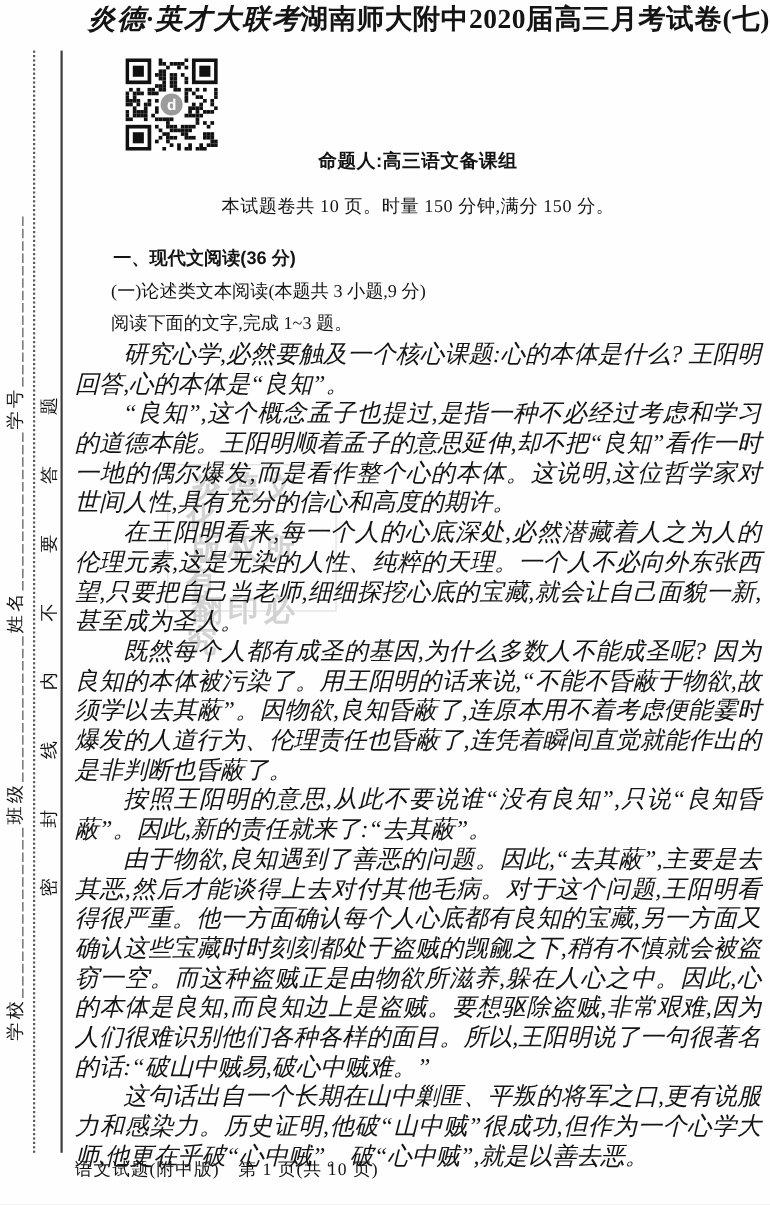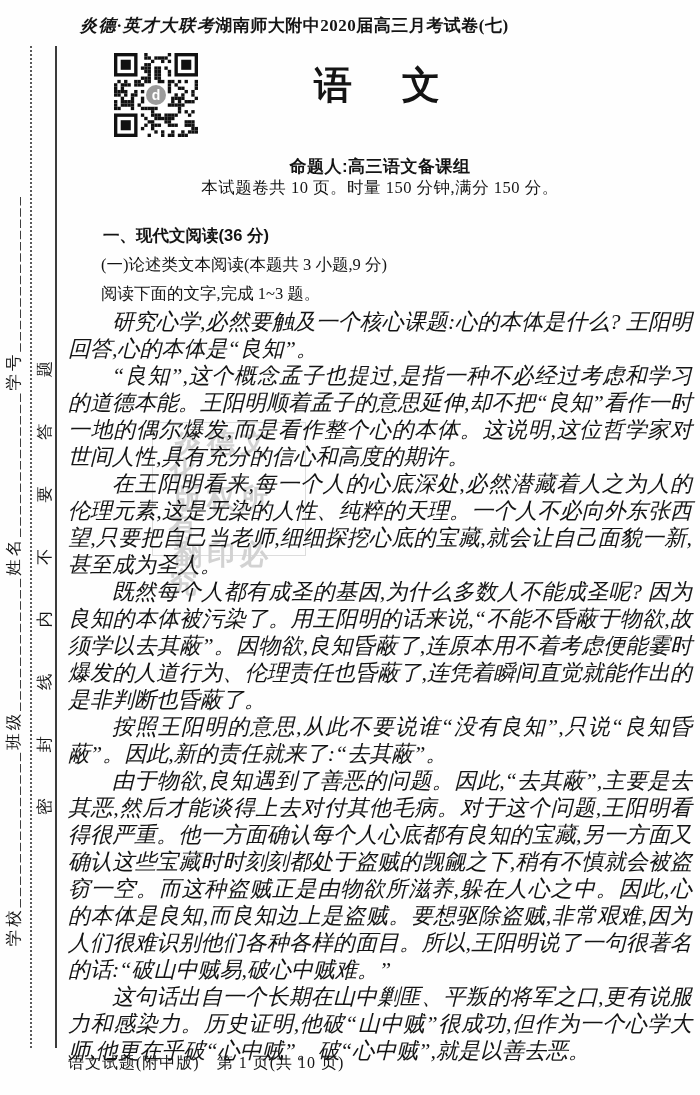--- a/index.html
+++ b/index.html
@@ -2,35 +2,35 @@
 <html><head>
 <meta charset="utf-8">
 <style>
   html,body{margin:0;padding:0;background:#e8e8e8;}
   .page{
     position:relative;width:700px;height:1095px;margin:0 auto;background:#fefefe;
     font-family:"Liberation Serif","DejaVu Serif",serif;color:#141414;overflow:hidden;
   }
   
   .exam-series{
-    position:absolute;left:80px;top:14px;width:616px;white-space:nowrap;
-    font-size:17px;font-weight:bold;letter-spacing:.5px;font-family:Liberation Serif, serif;
+    position:absolute;left:80px;top:0;width:616px;white-space:nowrap;
+    font-size:25px;font-weight:bold;letter-spacing:.5px;font-family:Liberation Serif, serif;
   }
   .exam-series .brand{font-style:italic;font-weight:900;letter-spacing:1.5px;}
   .exam-series .rest{font-weight:600;}
   .qr{position:absolute;left:114px;top:53px;width:84px;height:84px;}
   .subject-title{
     position:absolute;left:68px;top:60px;width:624px;text-align:center;
     font-family:"Liberation Sans","DejaVu Sans",sans-serif;
     font-size:38px;font-weight:bold;letter-spacing:6px;
   }
   .setter-line{
     position:absolute;left:68px;top:135px;width:624px;text-align:center;
     font-family:"Liberation Sans","DejaVu Sans",sans-serif;
-    font-size:17px;font-weight:bold;letter-spacing:.5px;margin-top:20px;
+    font-size:17px;font-weight:bold;letter-spacing:.5px;
   }
   .info-line{
     position:absolute;left:68px;top:177px;width:624px;text-align:center;
     font-size:16.5px;letter-spacing:.5px;
   }
   
   .v-text{position:absolute;white-space:nowrap;transform:rotate(-90deg);font-size:16px;}
   .fields-line{
     width:950px;height:20px;left:-462px;top:560px;transform-origin:center center;
     text-align:center;letter-spacing:3px;font-size:16.5px;
@@ -268,21 +268,20 @@
           <rect x="0" y="60.48" width="23.52" height="23.52"></rect>
           <rect fill="#fff" x="3.36" y="63.839999999999996" width="16.8" height="16.8"></rect>
           <rect x="6.72" y="67.2" width="10.08" height="10.08"></rect>
           <rect x="31" y="31" width="22" height="22" rx="4" fill="#fff"></rect>
           <circle cx="42" cy="42" r="10" fill="#9b9b9b"></circle>
           <text x="42" y="47" text-anchor="middle" font-size="14" font-weight="bold" fill="#fff" font-family="Liberation Sans, sans-serif">d</text>
         </g>
     </svg>
   </div>
 
-  <div class="subject-title">语　文</div>
   <div class="setter-line">命题人:高三语文备课组</div>
   <div class="info-line">本试题卷共 10 页。时量 150 分钟,满分 150 分。</div>
 
   <div class="watermark">
       <div>炎德文化</div>
       <div>版权所有</div>
       <div>翻印必究</div>
     </div>
 
   <div class="content">

